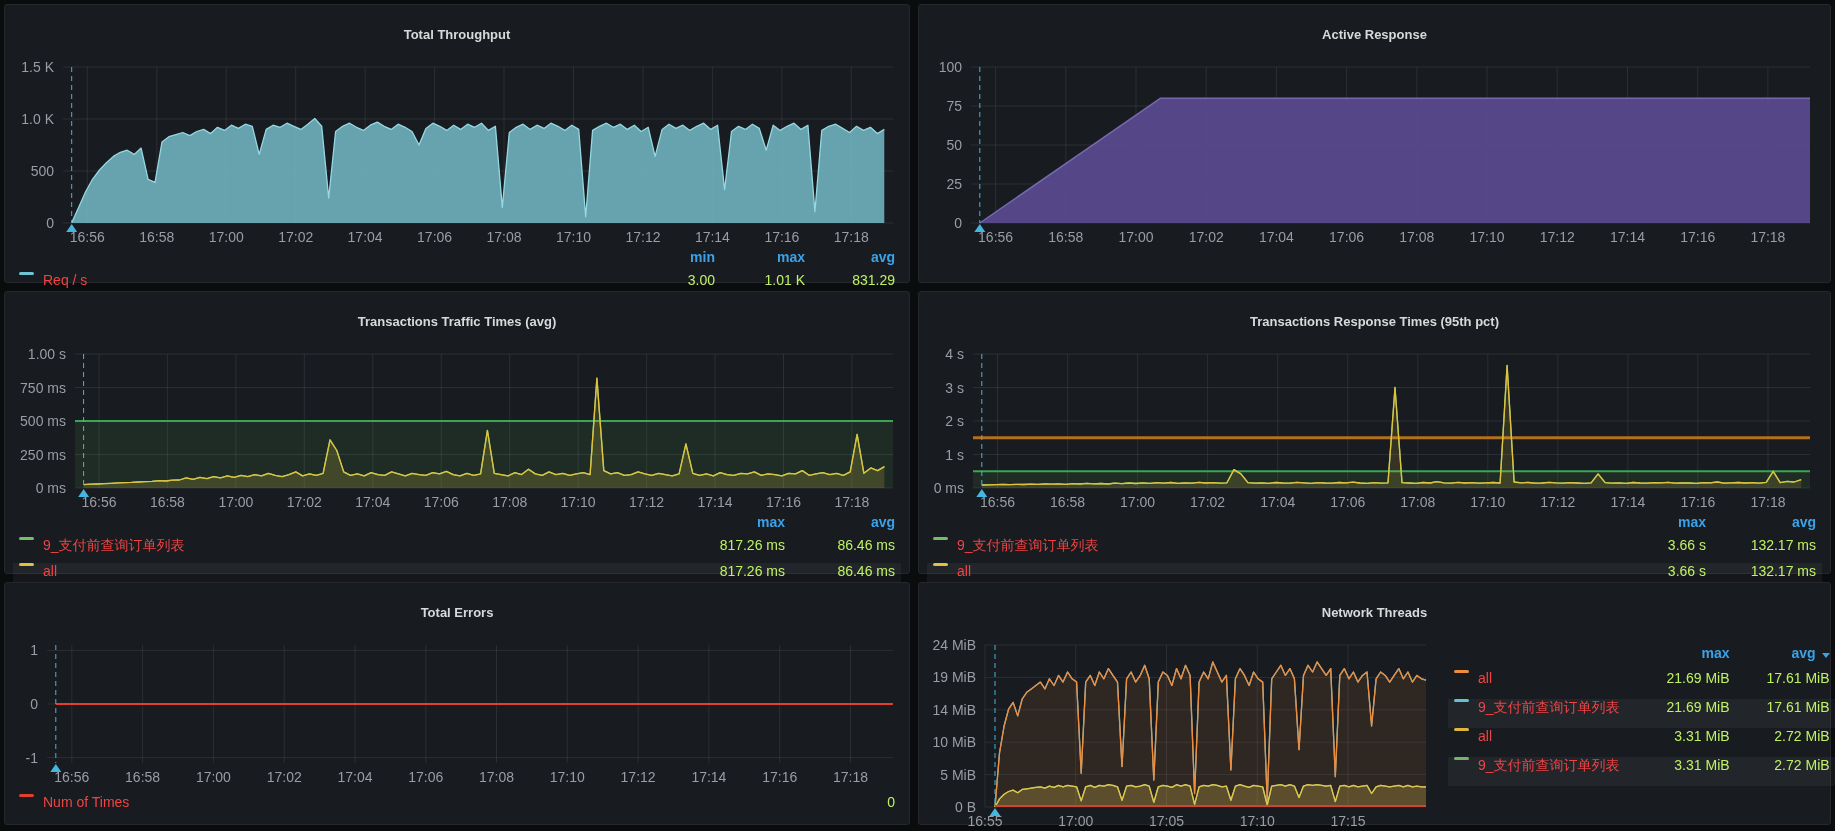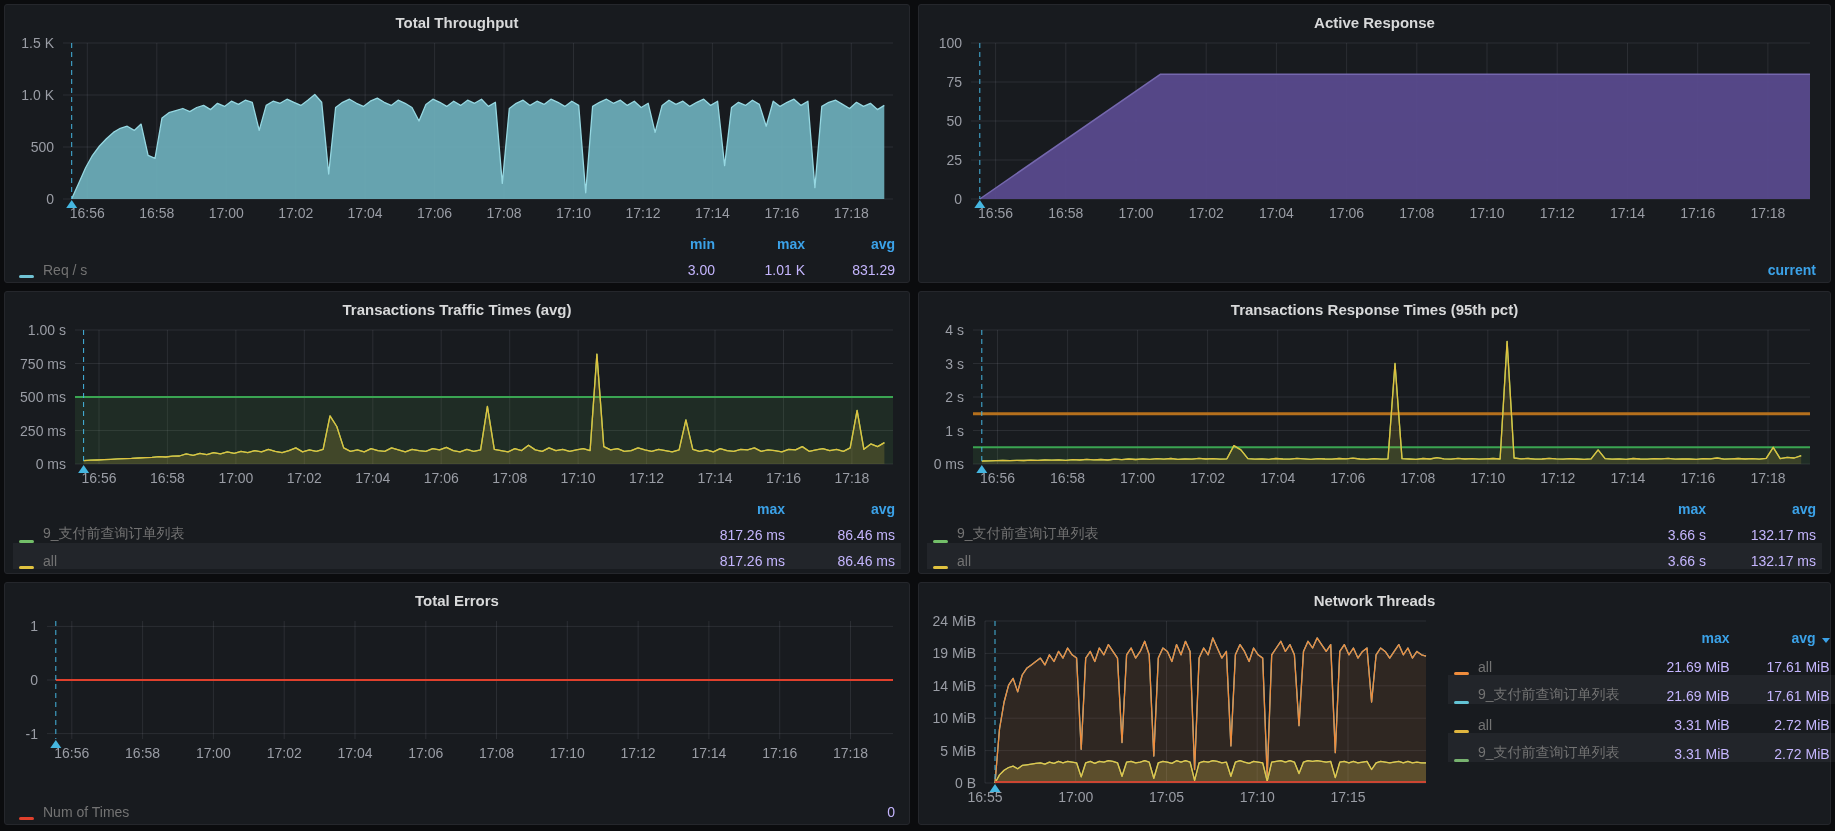--- a/index.html
+++ b/index.html
@@ -1,34 +1,34 @@
 <!DOCTYPE html>
 <html><head>
 <meta charset="utf-8">
 <style>
   html,body{margin:0;padding:0;background:#0b0c0e;width:1835px;height:831px;overflow:hidden;
     font-family:"Liberation Sans","DejaVu Sans",sans-serif;color:#ccccdc;}
   .dash{display:grid;grid-template-columns:906px 913px;grid-template-rows:279px 283px 243px;
     gap:8px;padding:4px;box-sizing:border-box;}
   .panel{background:#181b1f;border:1px solid #25272c;border-radius:3px;display:flex;
     flex-direction:column;padding:6px 8px 4px 8px;box-sizing:border-box;min-width:0;min-height:0;}
-  .panel-title{margin:0;text-align:center;font-size:15px;font-weight:600;color:#d8d9da;
+  .panel-title{margin:12px;text-align:center;font-size:13px;font-weight:600;color:#d8d9da;
     height:24px;line-height:24px;cursor:pointer;}
   svg.chart{display:block;flex:none;}
   text.tick{fill:#9a9da5;font-size:14px;}
   .legend{margin-top:auto;}
-  .lg-head,.lg-row{display:flex;align-items:flex-end;font-size:14px;padding:0 6px;}
+  .lg-head,.lg-row{display:flex;align-items:flex-start;font-size:14px;padding:0 6px;}
   .lg-head{height:23px;}
   .lg-row{height:26px;}
   .lg-row.alt{background:rgba(204,204,220,0.06);}
   .lg-spacer{flex:1 1 auto;}
-  .lg-stat{flex:0 0 var(--sw);width:var(--sw);text-align:right;color:#c4b5fd;white-space:nowrap;}
+  .lg-stat{flex:0 0 var(--sw);width:var(--sw);text-align:right;color:#bef264;white-space:nowrap;}
   .lg-h{color:#3ba2e8;font-weight:600;cursor:pointer;}
   .lg-swatch{display:inline-block;flex:none;width:15px;height:3px;border-radius:2px;margin-right:9px;cursor:pointer;}
-  .lg-label{white-space:nowrap;color:#737373;margin-right:10px;cursor:pointer;}
+  .lg-label{white-space:nowrap;color:#ef4444;margin-right:10px;cursor:pointer;}
   .caret{display:inline-block;width:0;height:0;border-left:4px solid transparent;
     border-right:4px solid transparent;border-top:5px solid #3ba2e8;margin-left:6px;}
   .body-row{display:flex;flex:1 1 auto;min-height:0;align-items:flex-start;}
   .legend-right{flex:1 1 auto;margin-top:8px;padding-left:16px;}
   .legend-right .lg-head{height:25px;}
   .legend-right .lg-row{height:29px;}
 </style>
 </head>
 <body>
 
@@ -128,24 +128,20 @@
         <line x1="44" y1="47.0" x2="883" y2="47.0" stroke="rgba(204,204,220,0.11)"></line>
         <text x="35" y="52.0" text-anchor="end" class="tick">75</text>
         <line x1="44" y1="8.0" x2="883" y2="8.0" stroke="rgba(204,204,220,0.11)"></line>
         <text x="35" y="13.0" text-anchor="end" class="tick">100</text>
         <path d="M52.8,164.0 L52.8,164.0 L233.6,39.2 L883.0,39.2 L883.0,164.0 Z" fill="rgba(88,74,141,0.95)"></path>
         <polyline points="52.8,164.0 233.6,39.2 883.0,39.2" fill="none" stroke="#7568ae" stroke-width="1.5" stroke-linejoin="round"></polyline>
         <line x1="52.8" y1="8" x2="52.8" y2="164" stroke="#45b6e0" stroke-dasharray="5,4"></line>
         <polygon points="47.3,173 58.3,173 52.8,165" fill="#45b6e0"></polygon>
       </svg>
     <div class="legend" style="--sw: 90px;">
-        <div class="lg-head">
-          <span class="lg-spacer"></span>
-          <span class="lg-stat lg-h">current</span>
-        </div>
       </div>
   </section>
 
   <section class="panel">
     <h2 class="panel-title">Transactions Traffic Times (avg)</h2>
     <svg class="chart" width="890" height="168" viewBox="0 0 890 168">
         <line x1="86.0" y1="8" x2="86.0" y2="142" stroke="rgba(204,204,220,0.11)"></line>
         <text x="86.0" y="161" text-anchor="middle" class="tick">16:56</text>
         <line x1="154.4" y1="8" x2="154.4" y2="142" stroke="rgba(204,204,220,0.11)"></line>
         <text x="154.4" y="161" text-anchor="middle" class="tick">16:58</text>

